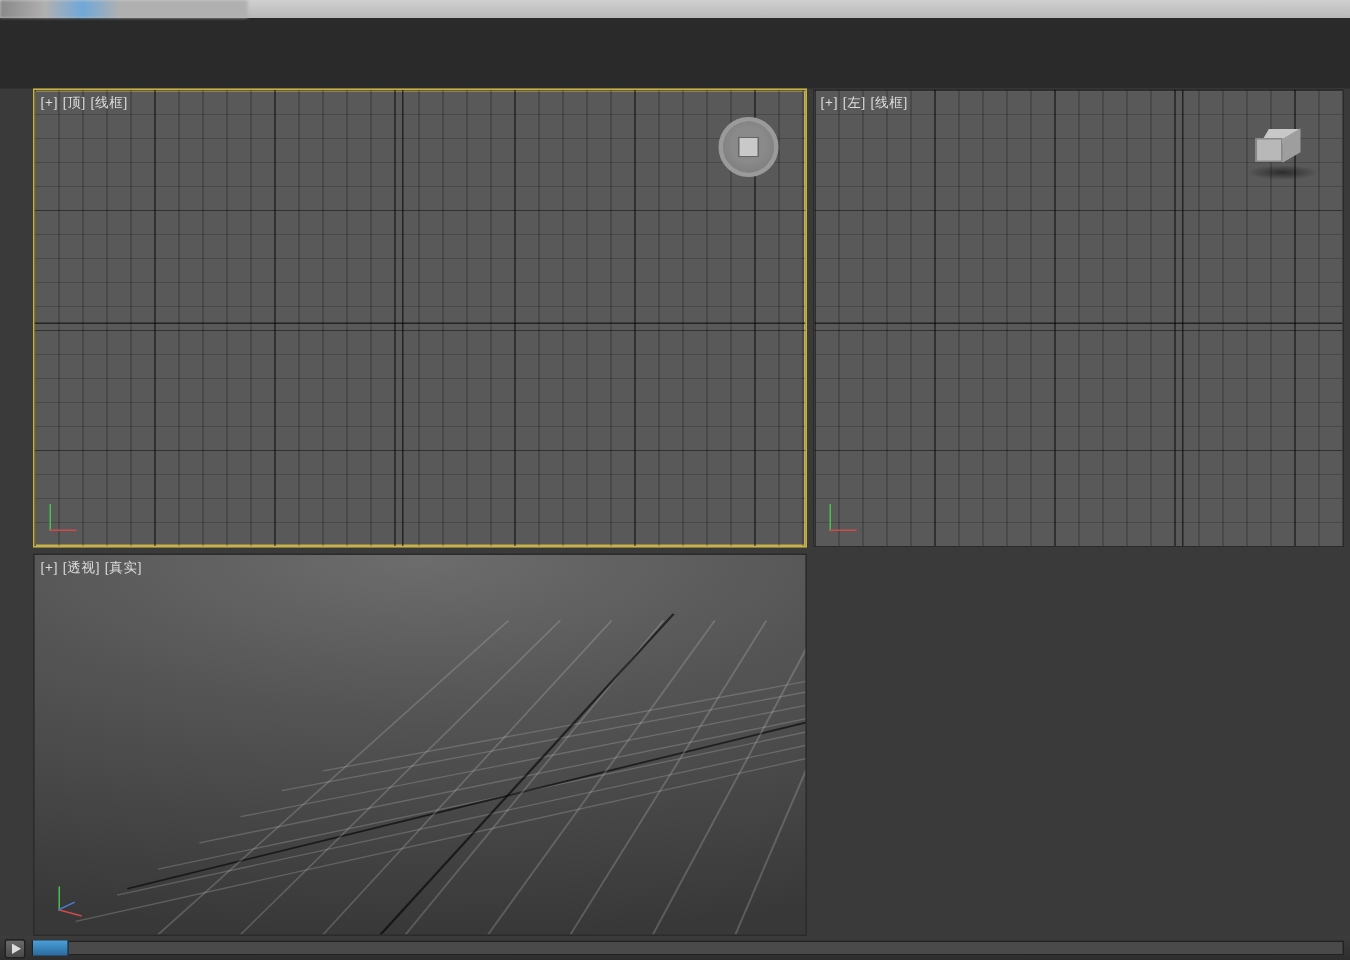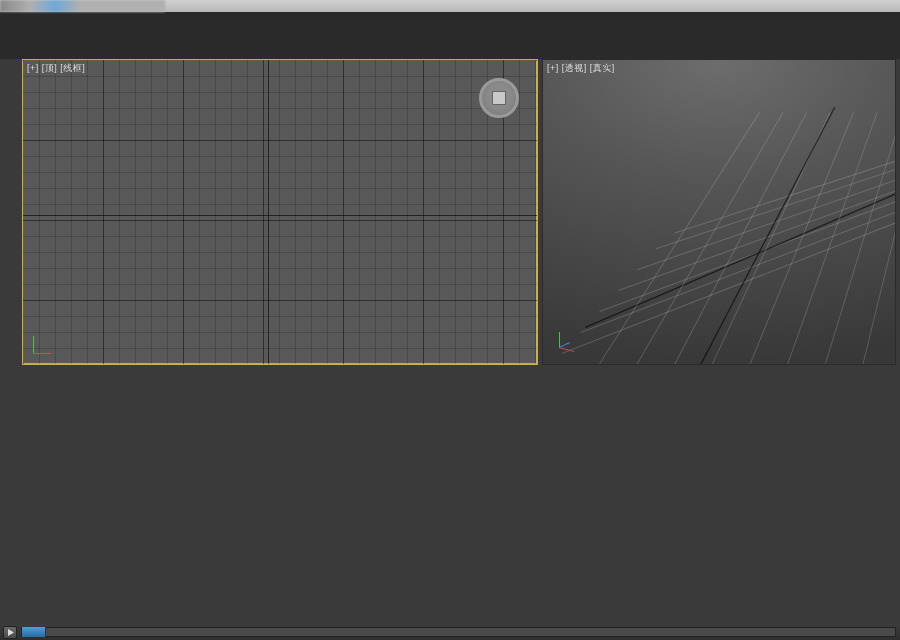--- a/index.html
+++ b/index.html
@@ -85,20 +85,38 @@
       <div class="cube-btn">
         <div class="cube"></div>
       </div>
       <div class="gizmo">
         <div class="g-y"></div>
           <div class="g-x"></div>
       </div>
     </div>
 
 
+    <div class="viewport">
+      <div class="grid-ortho"></div>
+      <div class="axis-h" style="top:155px"></div>
+      <div class="axis-v" style="left:245px"></div>
+      <span class="vp-label">[+] [左] [线框]</span>
+      <div class="cube-on-grid" style="right:22px; top:32px;">
+        <div class="shadow"></div>
+        <div class="body">
+          <div class="top"></div>
+            <div class="side"></div>
+            <div class="front"></div>
+        </div>
+      </div>
+      <div class="gizmo">
+        <div class="g-y"></div>
+          <div class="g-x"></div>
+      </div>
+    </div>
 
     <div class="viewport persp">
       <span class="vp-label">[+] [透视] [真实]</span>
       <div class="persp-grid">
         <svg viewBox="0 0 374 290" preserveAspectRatio="none">
 
           <line x1="20" y1="280" x2="390" y2="150"></line>
           <line x1="40" y1="260" x2="390" y2="140"></line>
           <line x1="60" y1="240" x2="390" y2="130"></line>
           <line x1="80" y1="220" x2="390" y2="120"></line>

